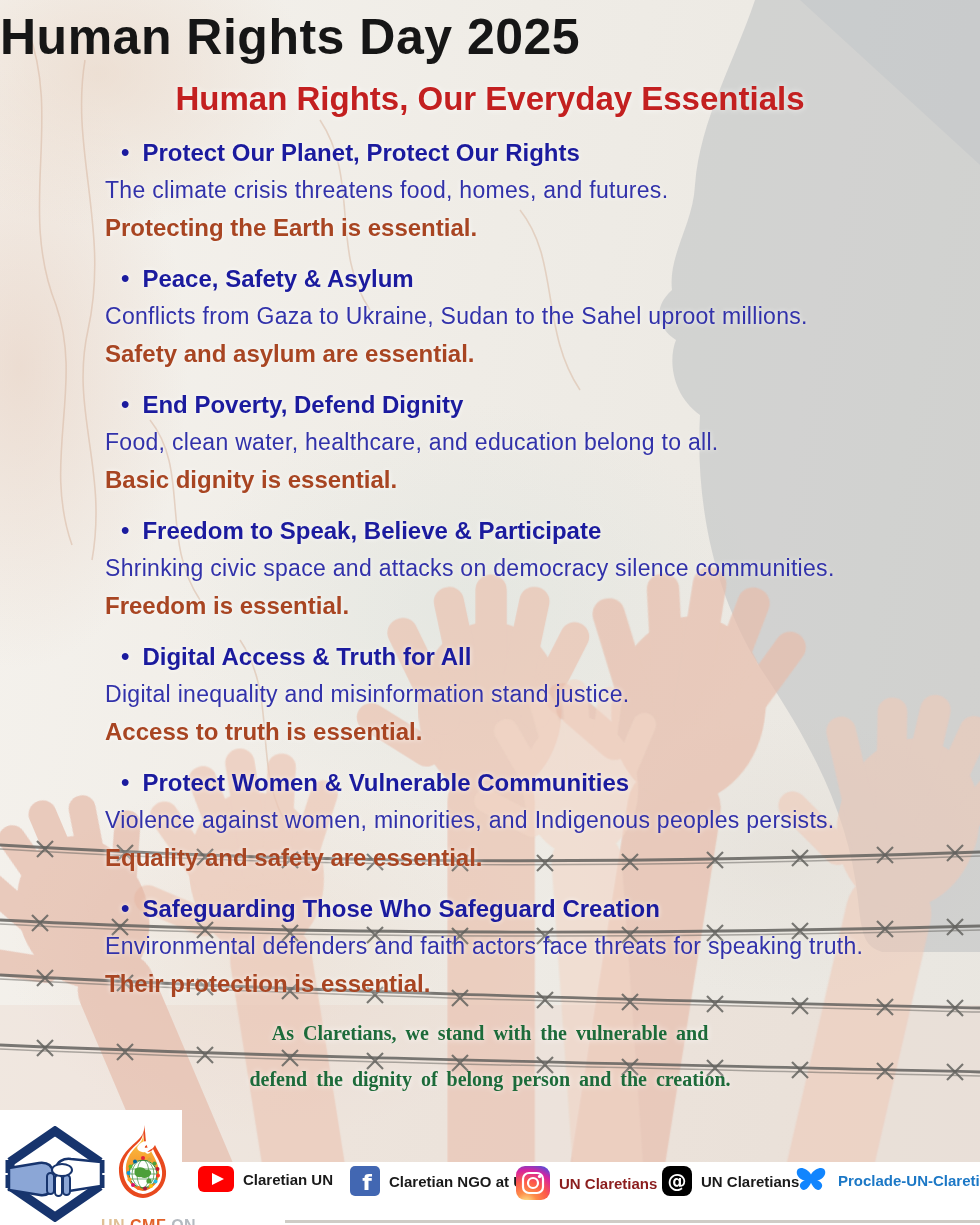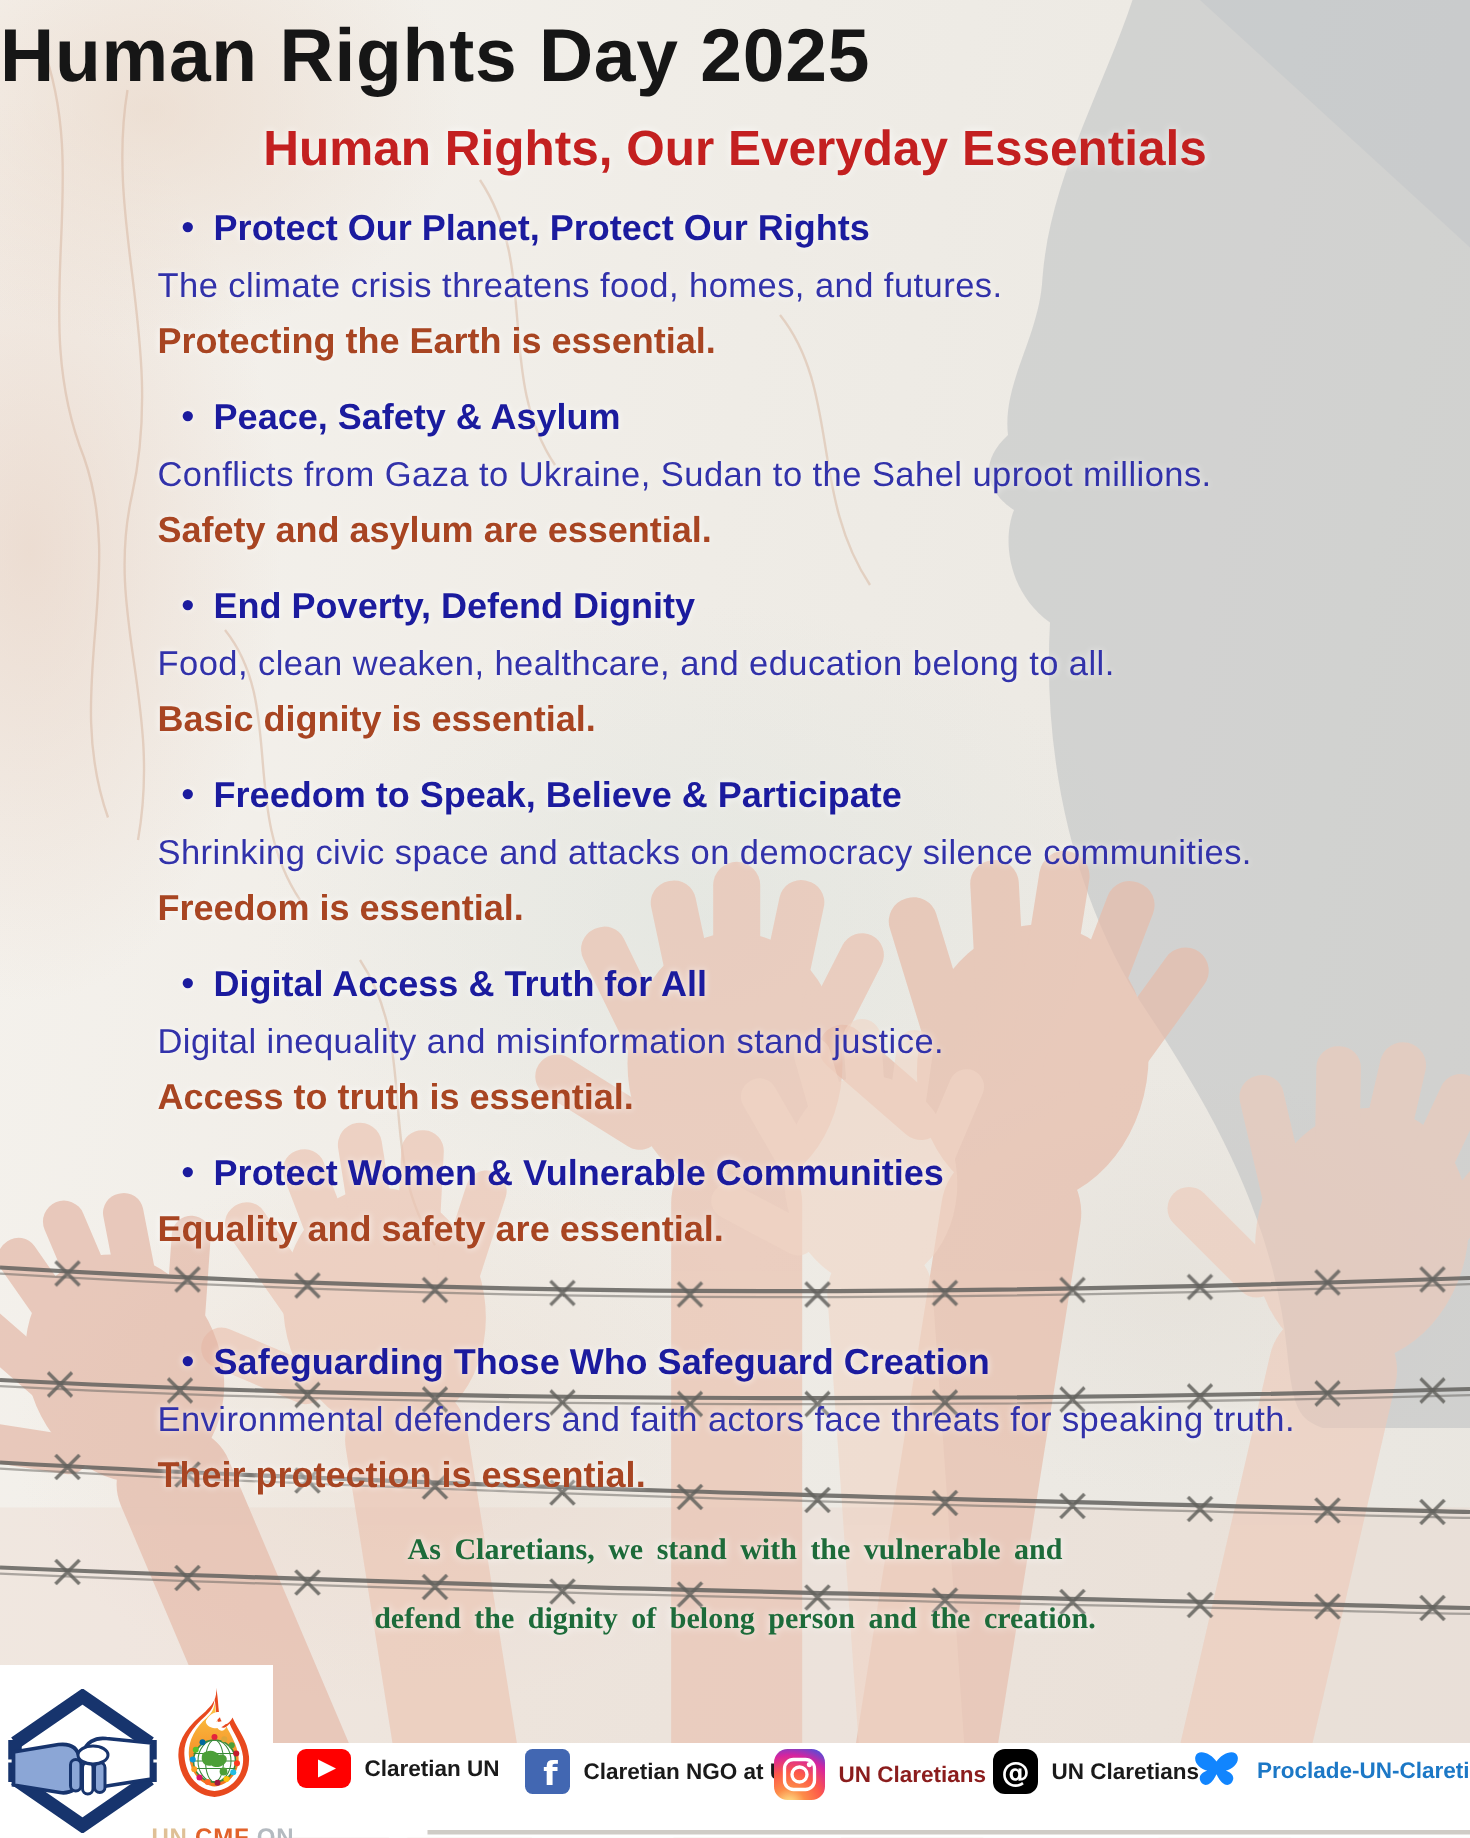--- a/index.html
+++ b/index.html
@@ -184,38 +184,39 @@
     </div>
 
     <div class="section" style="top:135px">
       <div class="sec-heading"><span class="bullet">•</span><span>Protect Our Planet, Protect Our Rights</span></div>
       <div class="sec-body">The climate crisis threatens food, homes, and futures.</div>
       <div class="sec-essential">Protecting the Earth is essential.</div>
     </div>
 
     <div class="section" style="top:387px">
       <div class="sec-heading"><span class="bullet">•</span><span>End Poverty, Defend Dignity</span></div>
-      <div class="sec-body">Food, clean weaken, healthcare, and education belong to all.</div>
+      <div class="sec-body">Food, clean water, healthcare, and education belong to all.</div>
       <div class="sec-essential">Basic dignity is essential.</div>
     </div>
 
     <div class="section" style="top:513px">
       <div class="sec-heading"><span class="bullet">•</span><span>Freedom to Speak, Believe &amp; Participate</span></div>
       <div class="sec-body">Shrinking civic space and attacks on democracy silence communities.</div>
       <div class="sec-essential">Freedom is essential.</div>
     </div>
 
     <div class="section" style="top:639px">
       <div class="sec-heading"><span class="bullet">•</span><span>Digital Access &amp; Truth for All</span></div>
       <div class="sec-body">Digital inequality and misinformation stand justice.</div>
       <div class="sec-essential">Access to truth is essential.</div>
     </div>
 
     <div class="section" style="top:765px">
       <div class="sec-heading"><span class="bullet">•</span><span>Protect Women &amp; Vulnerable Communities</span></div>
+      <div class="sec-body">Violence against women, minorities, and Indigenous peoples persists.</div>
       <div class="sec-essential">Equality and safety are essential.</div>
     </div>
 
     <div class="section" style="top:891px">
       <div class="sec-heading"><span class="bullet">•</span><span>Safeguarding Those Who Safeguard Creation</span></div>
       <div class="sec-body">Environmental defenders and faith actors face threats for speaking truth.</div>
       <div class="sec-essential">Their protection is essential.</div>
     </div>
 
     <div class="closing l1">As Claretians, we stand with the vulnerable and</div>

